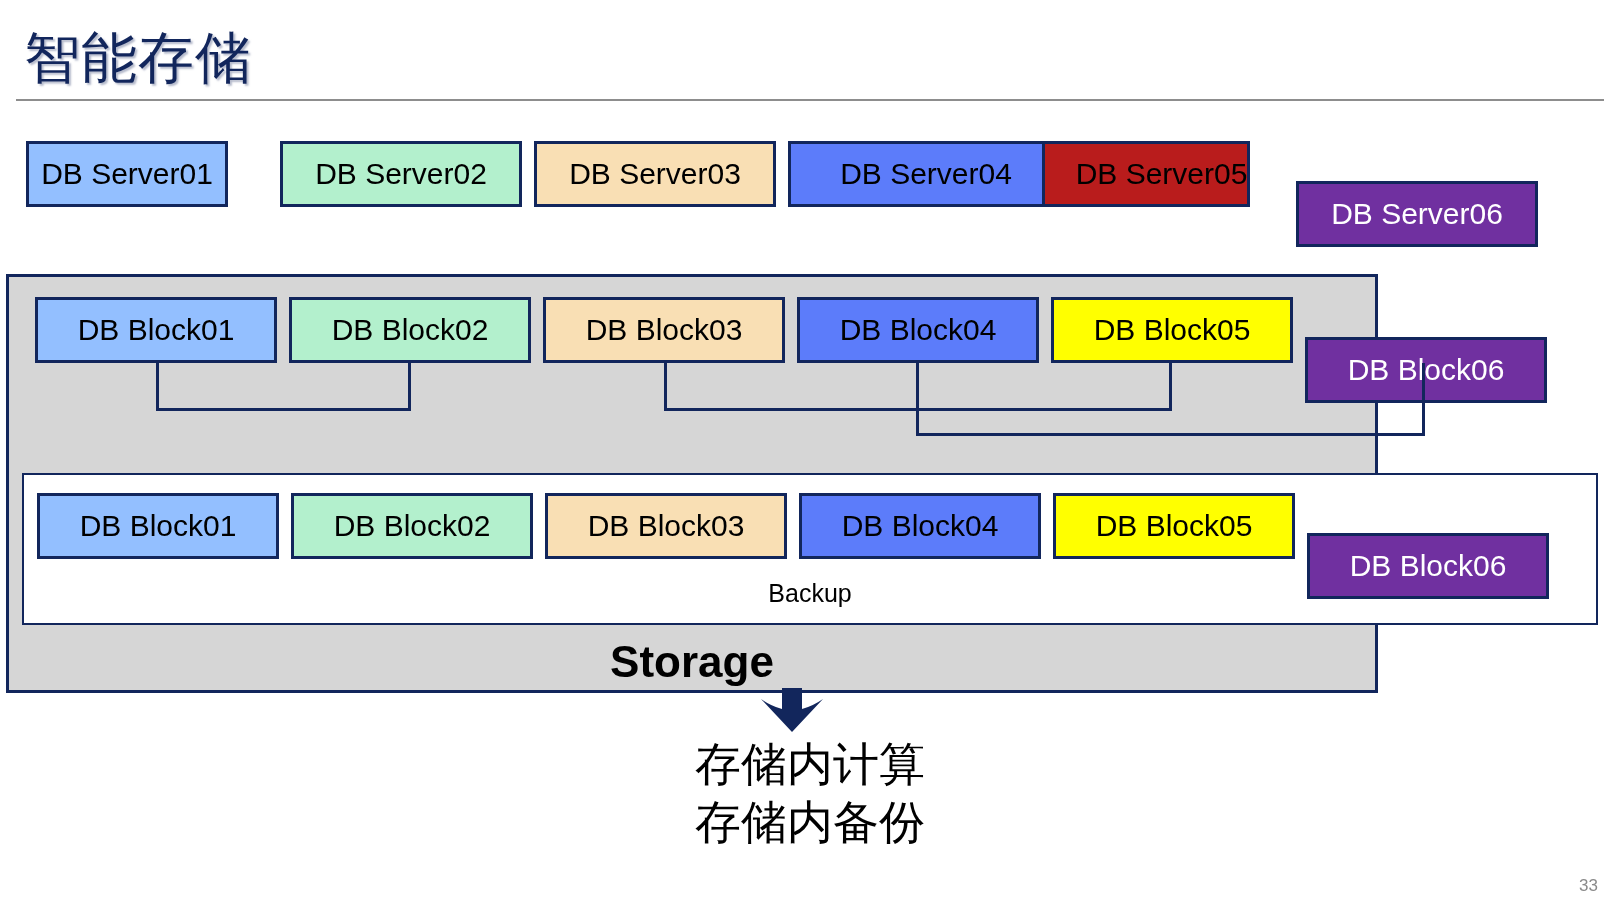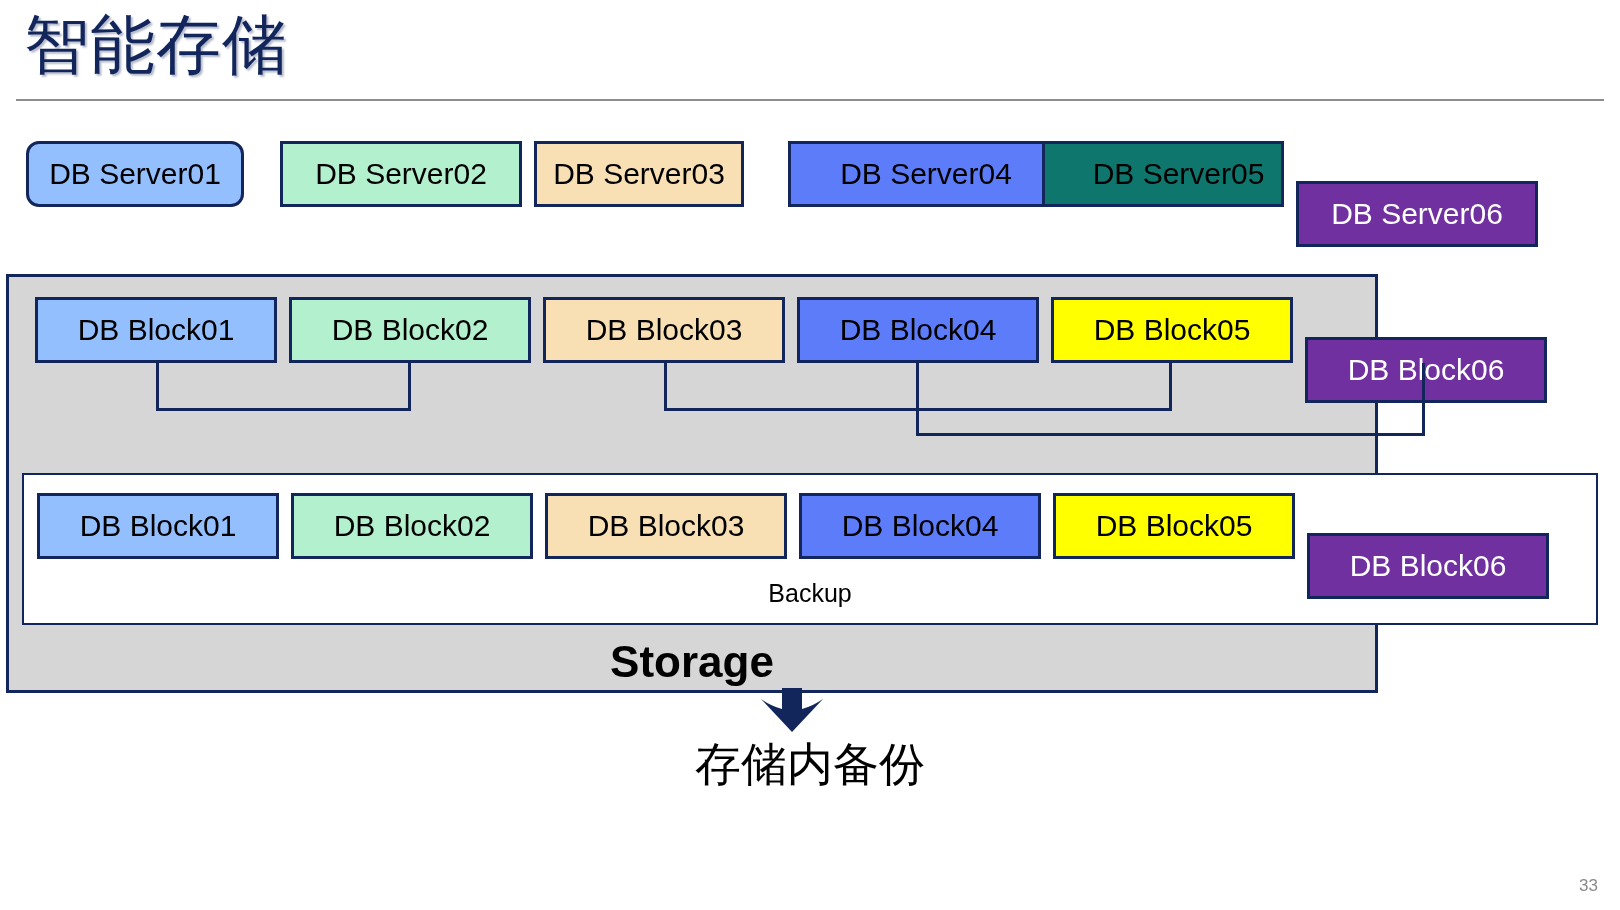--- a/index.html
+++ b/index.html
@@ -15,22 +15,22 @@
     width: 1620px;
     height: 910px;
     background: #ffffff;
     overflow: hidden;
   }
 
   
   #title {
     position: absolute;
     left: 24px;
-    top: 6px;
-    font-size: 65px;
+    top: 19px;
+    font-size: 56px;
     line-height: 78px;
     font-weight: 400;
     color: #12265c;
     letter-spacing: 1px;
     text-shadow: 2px 2px 2px rgba(120,130,160,0.55);
     white-space: nowrap;
   }
   #title-rule {
     position: absolute;
     left: 16px;
@@ -169,33 +169,33 @@
 </style>
 </head>
 <body>
 
 <div id="slide">
 
   <div id="title">智能存储</div>
   <div id="title-rule"></div>
 
   <div id="server-row" class="server-row">
-      <div class="box dark-text" style="left: 26px; width: 218px; background: rgb(147, 191, 255); color: rgb(0, 0, 0); border-radius: 13px;">
+      <div class="box dark-text" style="left: 26px; width: 202px; background: rgb(147, 191, 255); color: rgb(0, 0, 0);">
         <span>DB Server01</span>
       </div>
       <div class="box dark-text" style="left: 280px; width: 242px; background: rgb(179, 240, 205); color: rgb(0, 0, 0);">
         <span>DB Server02</span>
       </div>
-      <div class="box dark-text" style="left: 534px; width: 210px; background: rgb(249, 223, 180); color: rgb(0, 0, 0);">
+      <div class="box dark-text" style="left: 534px; width: 242px; background: rgb(249, 223, 180); color: rgb(0, 0, 0);">
         <span>DB Server03</span>
       </div>
       <div class="box dark-text" style="left: 788px; width: 276px; background: rgb(92, 124, 250); color: rgb(0, 0, 0);">
         <span>DB Server04</span>
       </div>
-      <div class="box dark-text" style="left: 1042px; width: 242px; background: #0f766e; color: rgb(0, 0, 0); padding-left: 31px;">
+      <div class="box dark-text" style="left: 1042px; width: 208px; background: #b91c1c; color: rgb(0, 0, 0); padding-left: 31px;">
         <span>DB Server05</span>
       </div>
       <div class="box light-text" style="left: 1296px; width: 242px; background: rgb(112, 48, 160); color: rgb(255, 255, 255);">
         <span>DB Server06</span>
       </div>
     </div>
 
   <div id="storage">
 
     <div id="block-row">
@@ -256,17 +256,18 @@
             <span>DB Block06</span>
           </div>
         </div>
       <div id="backup-label">Backup</div>
     </div>
 
     <div id="storage-label">Storage</div>
   </div>
 
   <div id="caption">
+    <div>存储内计算</div>
     <div>存储内备份</div>
   </div>
 
   <div id="page-number">33</div>
 </div>
 
 </body></html>

